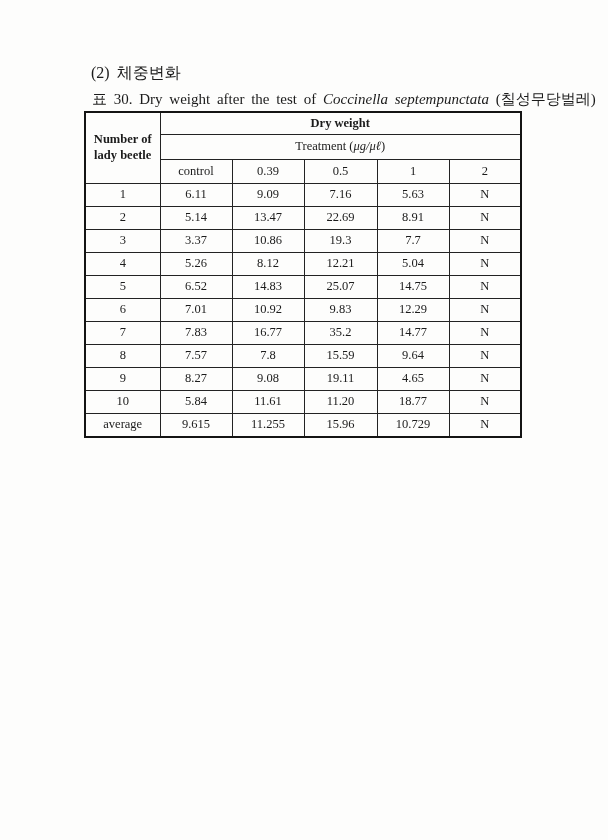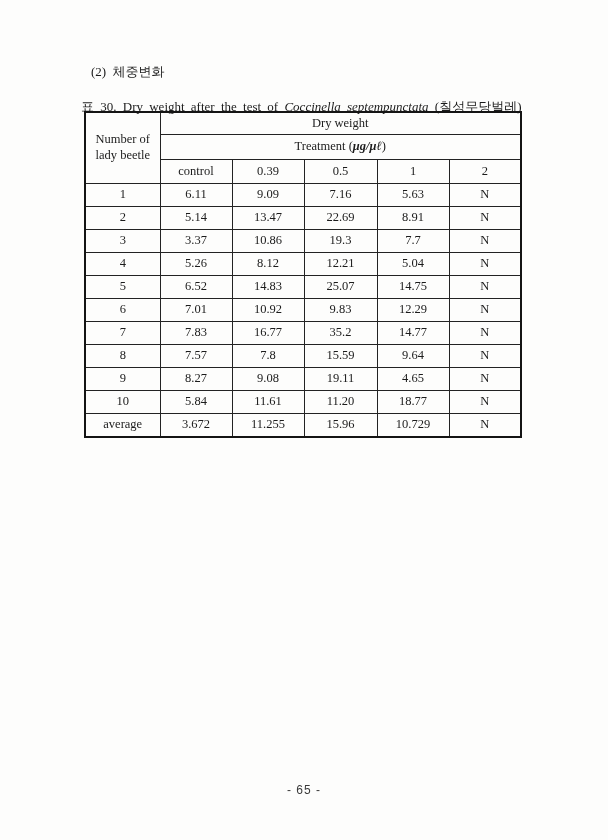--- a/index.html
+++ b/index.html
@@ -14,32 +14,31 @@
     margin: 0 auto;
     background: #fdfdfc;
     font-family: "Liberation Serif", "DejaVu Serif", serif;
     color: #1b1b1b;
     overflow: hidden;
   }
   .heading {
     position: absolute;
     left: 91px;
     top: 63px;
-    font-size: 13px;
+    font-size: 16px;
     word-spacing: 3px;
     white-space: nowrap;
   }
   .caption {
     position: absolute;
-    left: 81px;
+    left: 92px;
     top: 90px;
-    font-size: 13px;
+    font-size: 15px;
     word-spacing: 3px;
     white-space: nowrap;
-    margin-top: 8px;
   }
   .caption i { font-style: italic; }
   table.dw {
     position: absolute;
     left: 84px;
     top: 111px;
     border-collapse: collapse;
     table-layout: fixed;
     width: 436px;
     font-size: 12.5px;
@@ -53,24 +52,24 @@
     padding: 0 2px;
     height: 22px;
     line-height: 1.25;
   }
   td.corner {
     text-align: left;
     padding-left: 9px;
     padding-right: 6px;
     line-height: 1.6;
   }
-  tr.hdr1 td { height: 21px; }
+  tr.hdr1 td { height: 21px; font-weight: bold; }
   tr.hdr2 td { height: 24px; }
   tr.hdr3 td { height: 23px; }
-  .unit-italic { font-style: italic; font-weight: bold; }
+  .unit-italic { font-style: italic; }
   .footer {
     position: absolute;
     left: 0;
     right: 0;
     top: 783px;
     text-align: center;
     font-size: 12px;
     font-family: "Liberation Sans", "DejaVu Sans", sans-serif;
     color: #3a3a3a;
     letter-spacing: 1px;
@@ -185,24 +184,23 @@
       <tr>
         <td>10</td>
         <td>5.84</td>
         <td>11.61</td>
         <td>11.20</td>
         <td>18.77</td>
         <td>N</td>
       </tr>
       <tr>
         <td>average</td>
-        <td>3.672</td>
+        <td>9.615</td>
         <td>11.255</td>
         <td>15.96</td>
         <td>10.729</td>
         <td>N</td>
       </tr>
     </tbody>
   </table>
 
-  <div class="footer">- 65 -</div>
 
 </div>
 
 </body></html>

